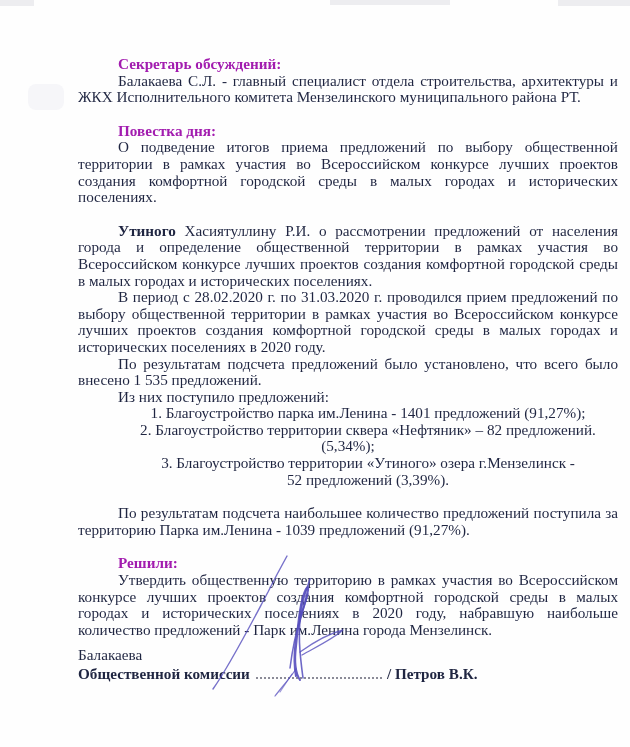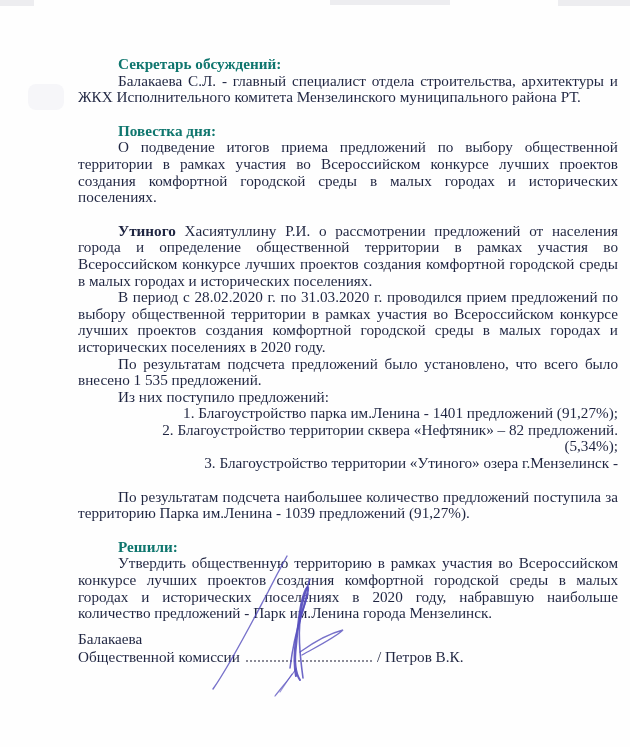--- a/index.html
+++ b/index.html
@@ -14,26 +14,26 @@
     color:#1f2541;
   }
   .content{
     position:absolute;
     left:78px;top:56px;
     width:540px;
     text-align:left;
   }
   .content p{margin:0;text-indent:40px;}
   .j{text-align:justify;}
-  .h{font-weight:bold;color:#0f766e;}
-  .li{text-indent:0;margin-left:40px;text-align:right;}
+  .h{font-weight:bold;color:#a21caf;}
+  .li{text-indent:0;margin-left:40px;text-align:center;}
   .gap{height:17px;}
   .signoff{margin-top:9px;}
   .signoff p{text-indent:0;}
-  .sig-row{white-space:nowrap;}
+  .sig-row{white-space:nowrap;font-weight:bold;}
   .sig-line{
     display:inline-block;
     width:126px;height:13px;
     border-bottom:2px dotted #8b8b97;
     margin:0 5px 0 6px;
     vertical-align:baseline;
   }
   .signature-svg{
     position:absolute;
     left:200px;top:548px;
@@ -64,20 +64,21 @@
 
     <div class="gap"></div>
 
     <p class="j"><b>Утиного</b><span> Хасиятуллину Р.И. о рассмотрении предложений от населения города и определение общественной территории в рамках участия во Всероссийском конкурсе лучших проектов создания комфортной городской среды в малых городах и исторических поселениях.</span></p>
     <p class="j">В период с 28.02.2020 г. по 31.03.2020 г. проводился прием предложений по выбору общественной территории в рамках участия во Всероссийском конкурсе лучших проектов создания комфортной городской среды в малых городах и исторических поселениях в 2020 году.</p>
     <p class="j">По результатам подсчета предложений было установлено, что всего было внесено 1 535  предложений.</p>
     <p>Из них поступило предложений:</p>
     <p class="li">1. Благоустройство парка им.Ленина - 1401 предложений (91,27%);</p>
     <p class="li">2. Благоустройство территории сквера «Нефтяник» – 82 предложений. (5,34%);</p>
     <p class="li">3.  Благоустройство территории «Утиного» озера г.Мензелинск -</p>
+    <p class="li">52 предложений (3,39%).</p>
 
     <div class="gap"></div>
 
     <p class="j">По результатам подсчета наибольшее количество предложений поступила за территорию Парка им.Ленина - 1039 предложений (91,27%).</p>
 
     <div class="gap"></div>
 
     <p class="h">Решили:</p>
     <p class="j">Утвердить общественную территорию в рамках участия во Всероссийском конкурсе лучших проектов создания комфортной городской среды в малых городах и исторических поселениях в 2020 году, набравшую наибольше количество предложений - Парк им.Ленина города Мензелинск.</p>
 

